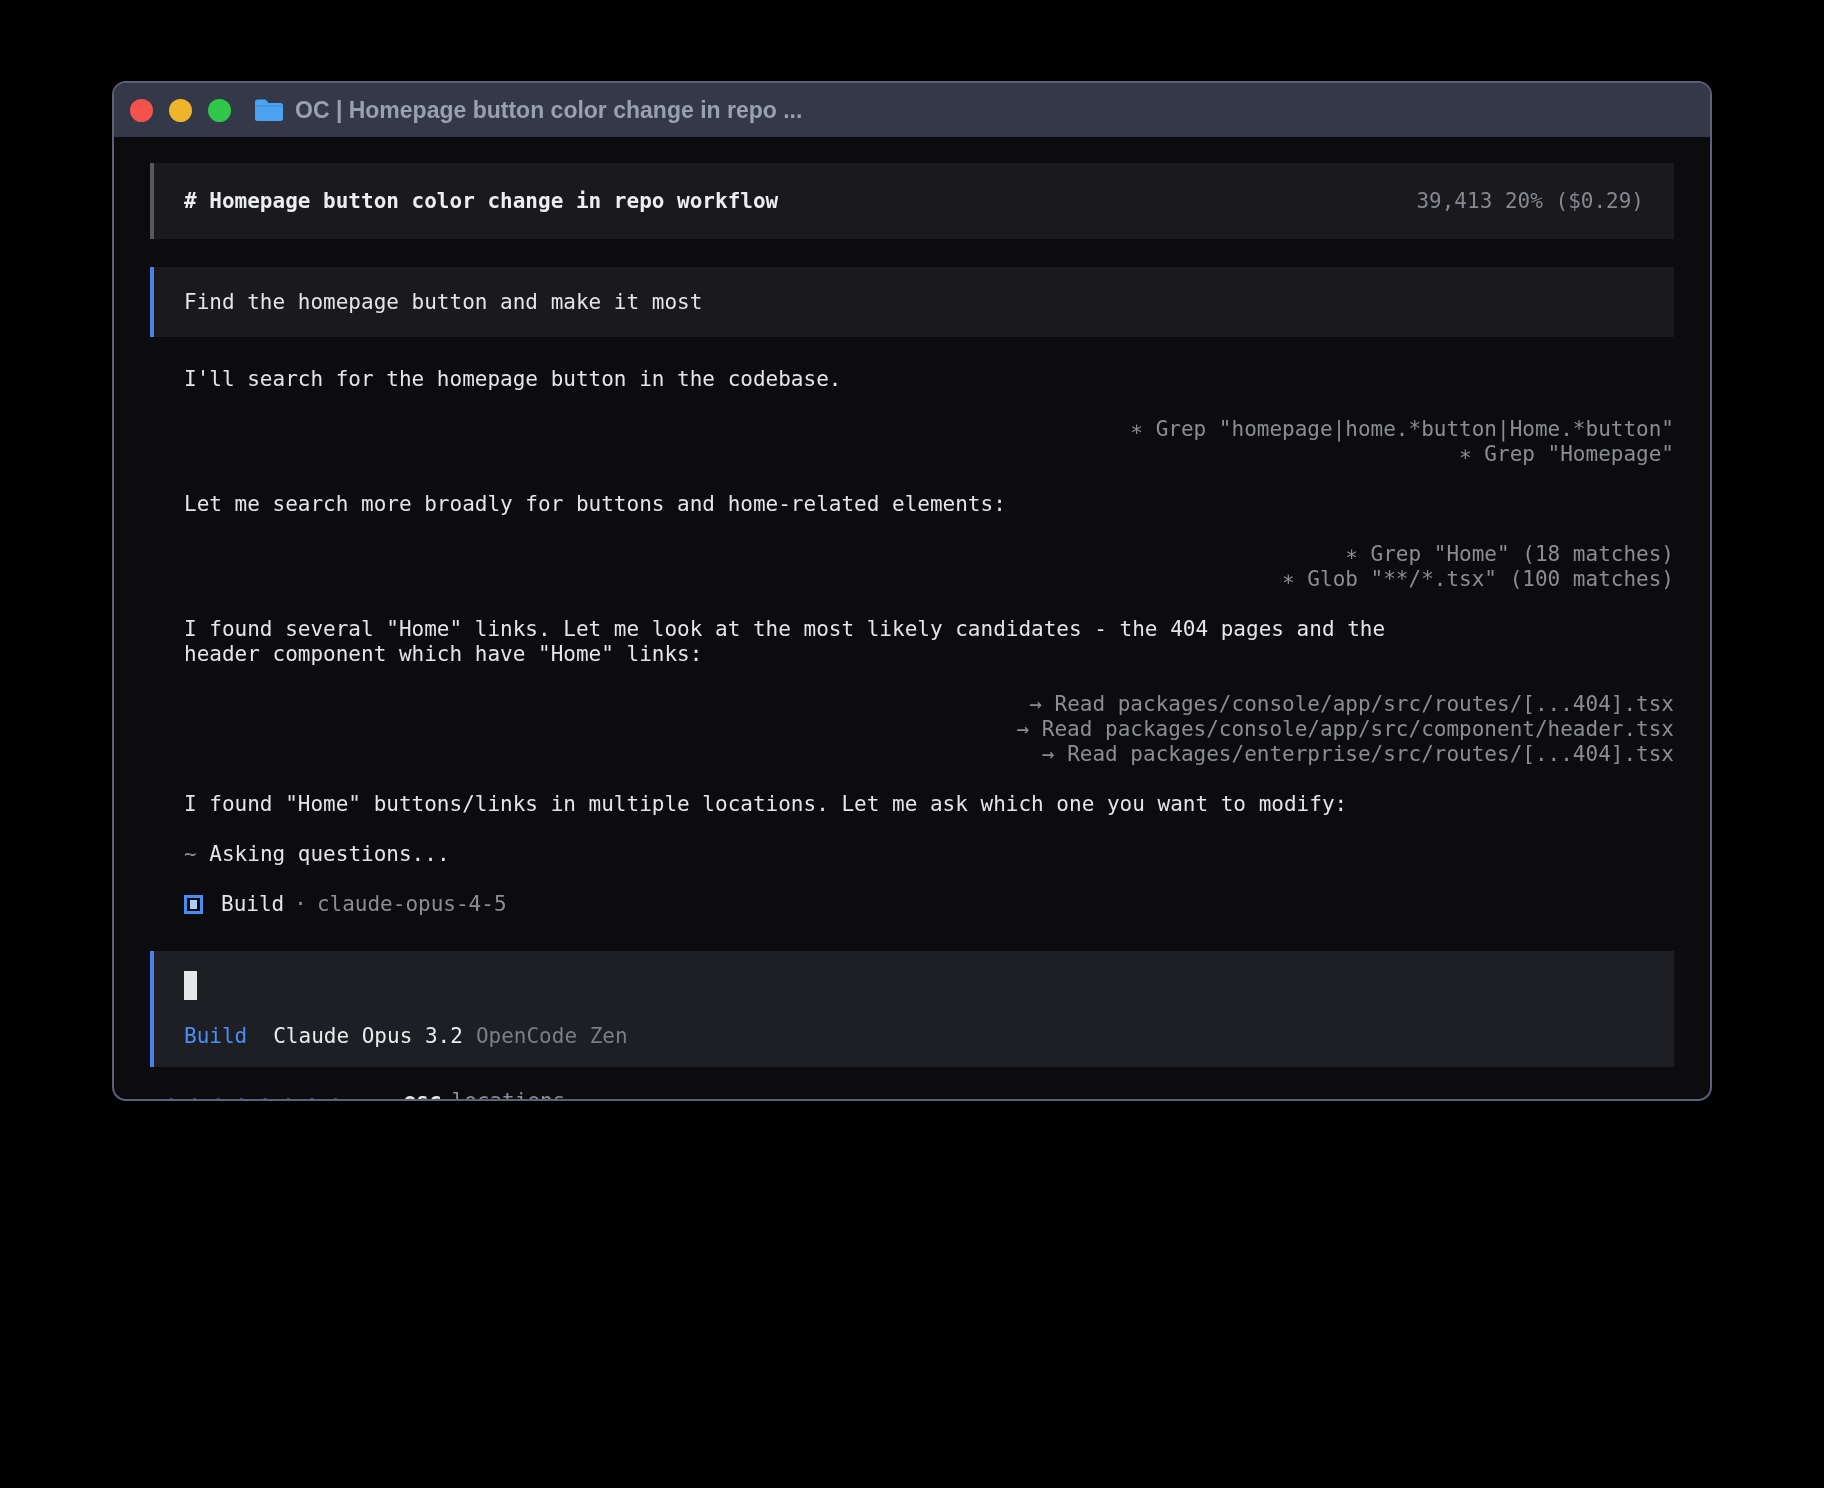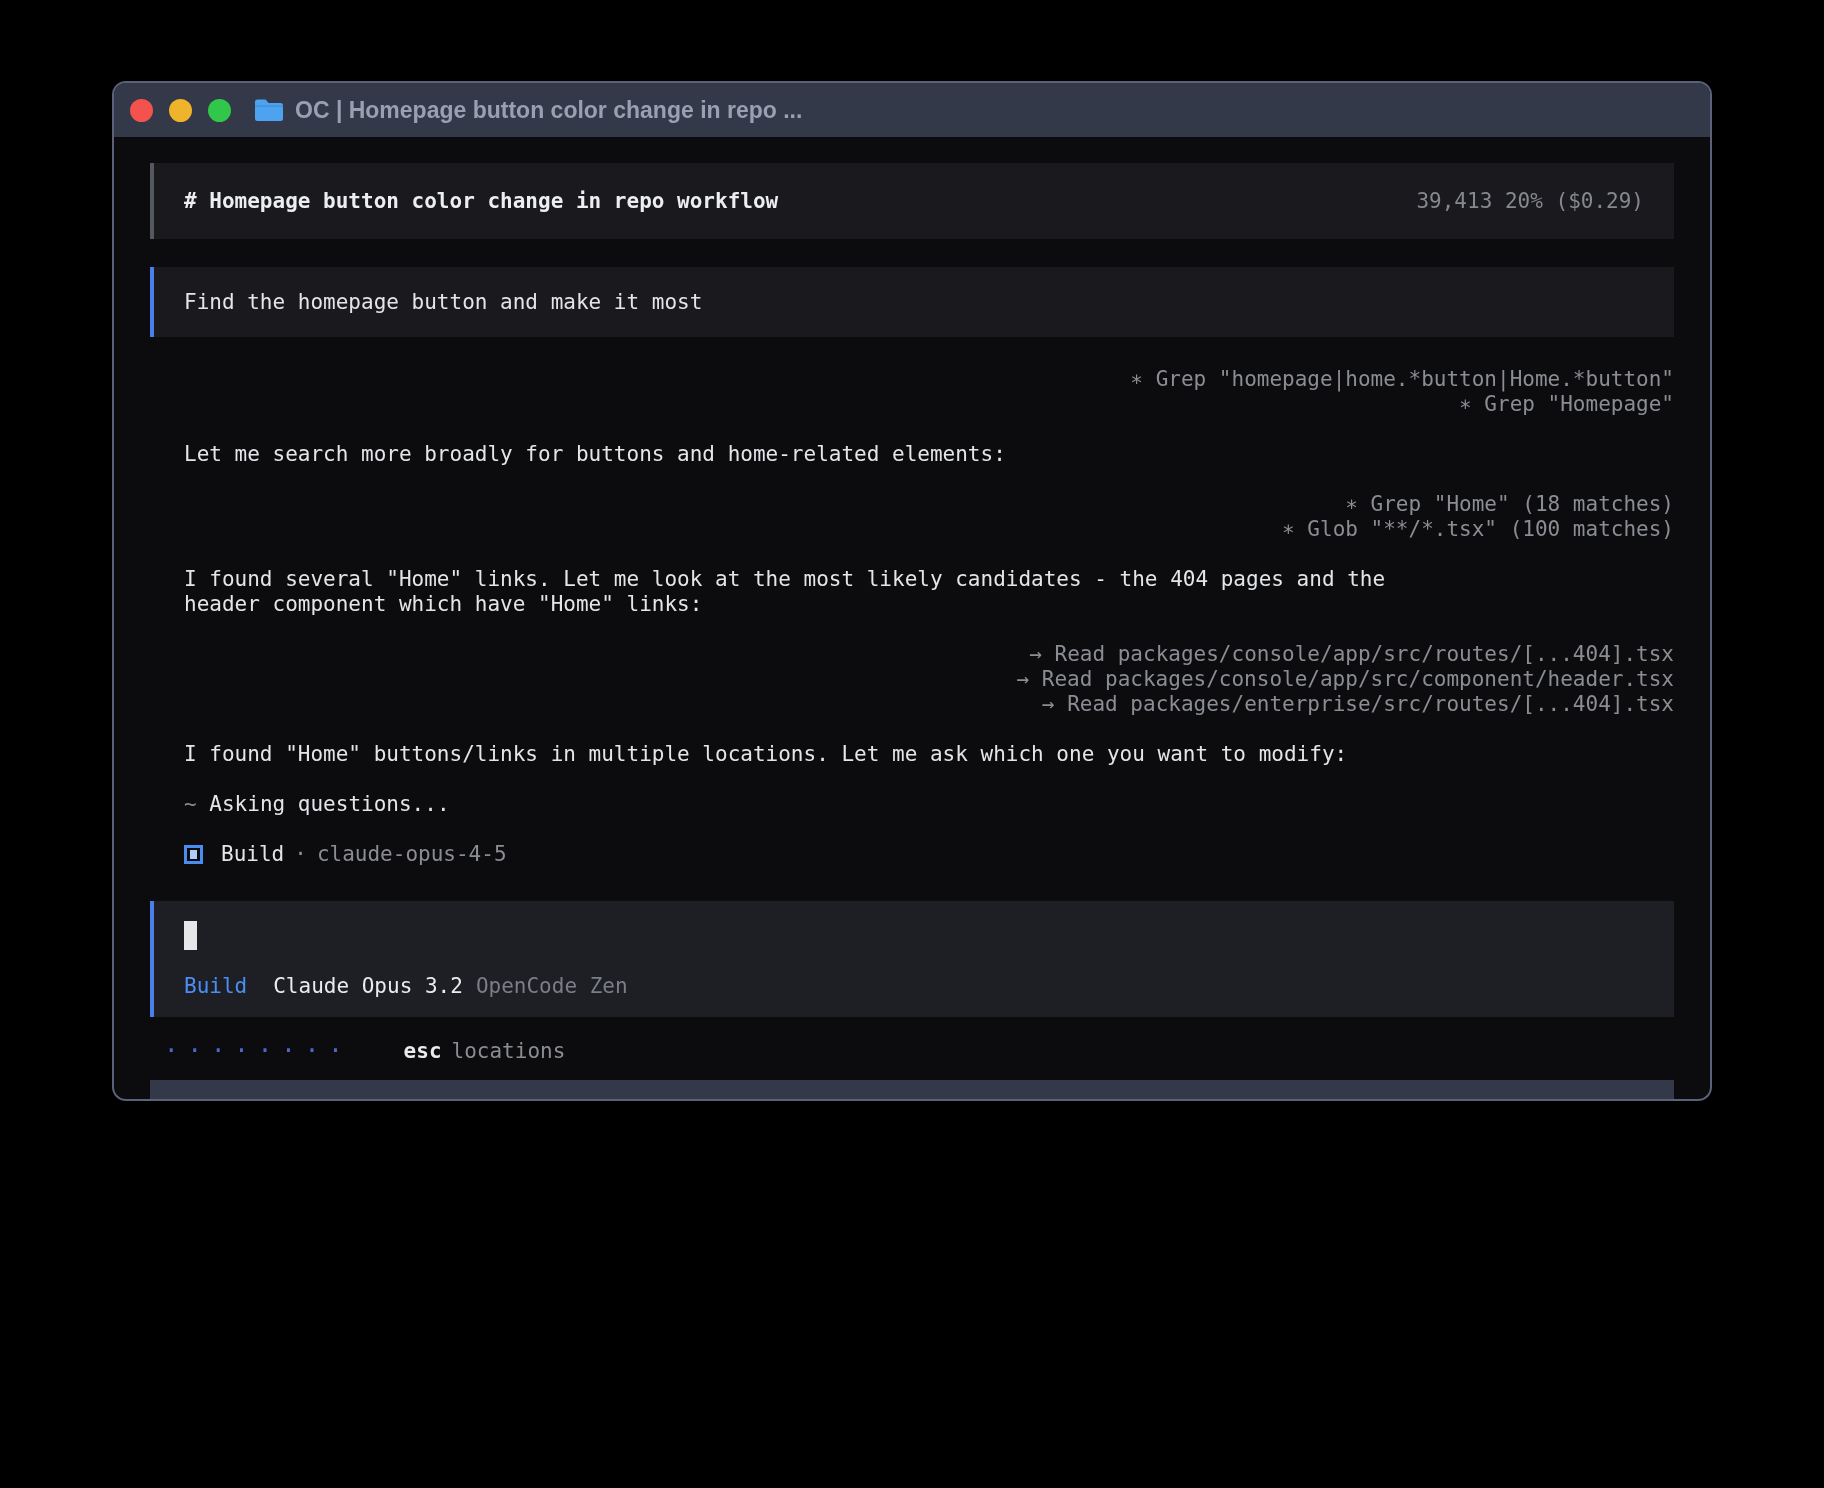--- a/index.html
+++ b/index.html
@@ -181,20 +181,21 @@
       <span class="header-title"># Homepage button color change in repo workflow</span>
       <span class="header-stats">39,413  20% ($0.29)</span>
     </div>
 
     <div class="block user-block">
       <span>Find the homepage button and make it most</span>
     </div>
 
     <div class="transcript">
 
+      <p class="para">I'll search for the homepage button in the codebase.</p>
 
       <div class="tool-group">
         <div class="tool-line muted">∗ Grep "homepage|home.*button|Home.*button"</div>
         <div class="tool-line muted">∗ Grep "Homepage"</div>
       </div>
 
       <p class="para">Let me search more broadly for buttons and home-related elements:</p>
 
       <div class="tool-group">
         <div class="tool-line muted">∗ Grep "Home" (18 matches)</div>

